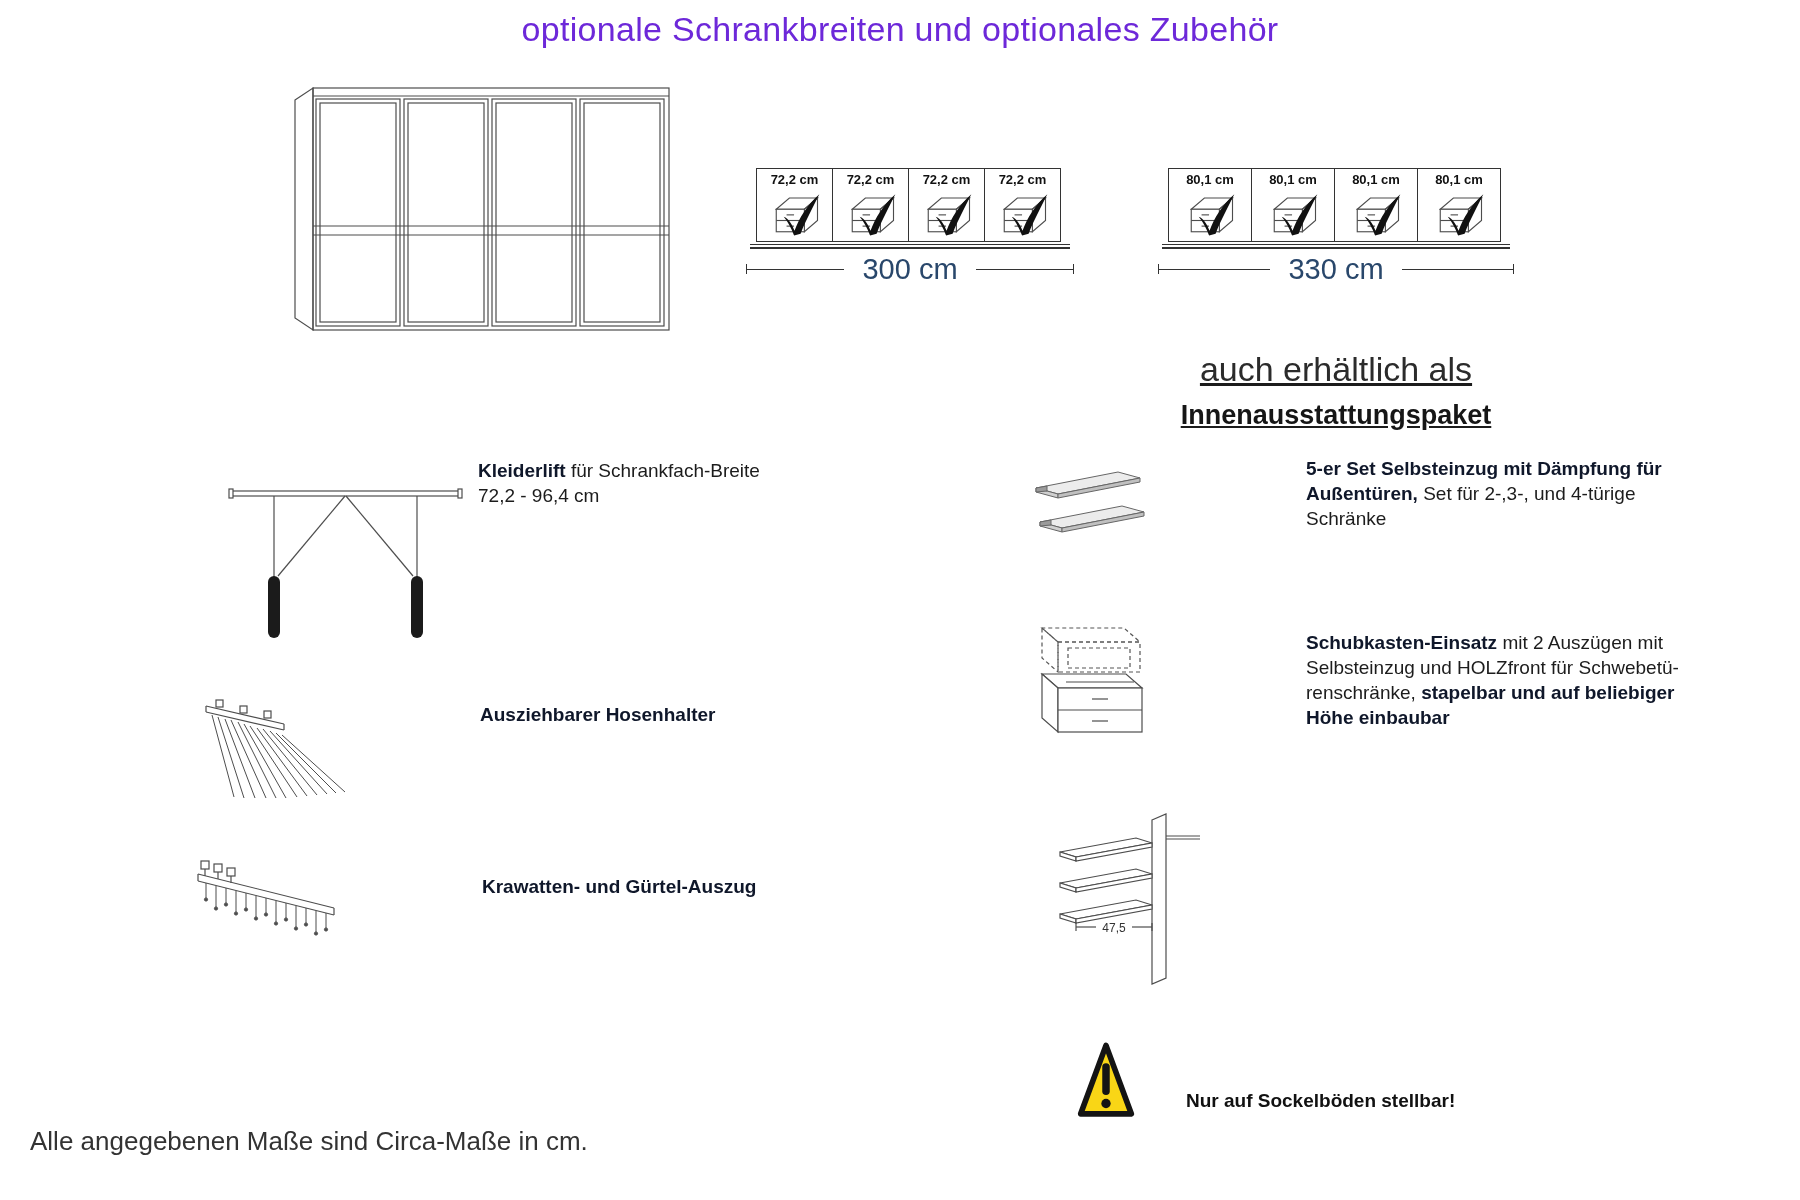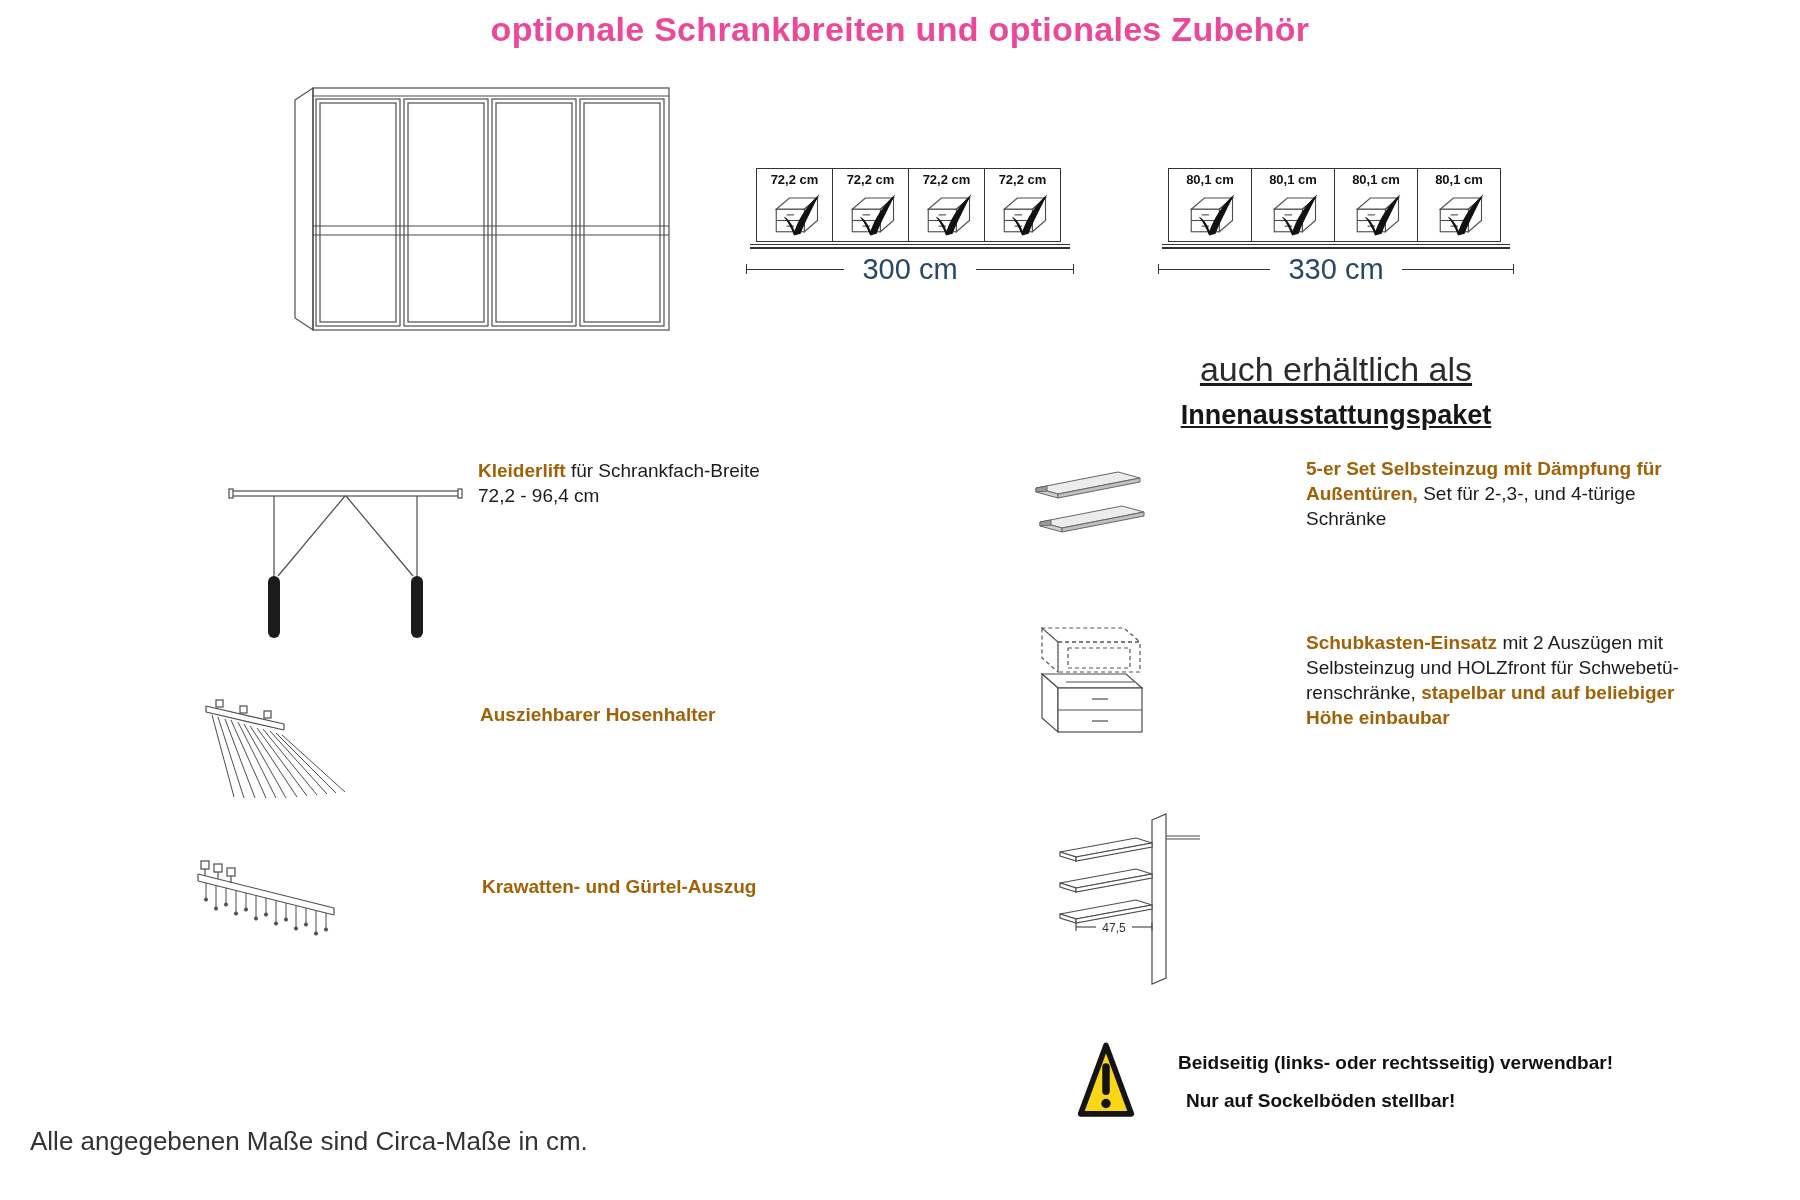--- a/index.html
+++ b/index.html
@@ -3,21 +3,21 @@
 <meta charset="utf-8">
 <style>
   html,body{margin:0;padding:0;background:#ffffff;}
   #canvas{
     position:relative;width:1800px;height:1200px;background:#ffffff;overflow:hidden;
     font-family:"Liberation Sans", sans-serif;color:#1c1c1c;
   }
   .abs{position:absolute;}
   .title{
     left:0;right:0;top:10px;text-align:center;
-    font-size:34px;font-weight:700;color:#ec4899;letter-spacing:.3px;
+    font-size:34px;font-weight:400;color:#6d28d9;letter-spacing:.3px;
   }
   .footer{
     left:30px;top:1126px;font-size:26px;font-weight:300;color:#333;
   }
   
   .icon-group{display:flex;}
   .icon-box{
     width:77px;height:74px;border:1px solid #333;margin-left:-1px;box-sizing:border-box;
     display:flex;flex-direction:column;align-items:center;background:#fff;text-align:center;
   }
@@ -29,21 +29,21 @@
   .dimrow{display:flex;align-items:center;height:34px;}
   .dimrow .line{flex:1;height:0;border-top:1px solid #333;}
   .dimrow .tick{width:1px;height:10px;background:#333;}
   .dimrow .dimlabel{font-size:29px;color:#29476b;padding:0 18px;white-space:nowrap;}
   
   .pkg{left:1036px;top:350px;width:600px;text-align:center;text-decoration:underline;}
   .pkg .l1{font-size:34px;font-weight:300;color:#2b2b2b;}
   .pkg .l2{font-size:27px;font-weight:bold;color:#161616;margin-top:11px;}
   
   .txt{font-size:19px;line-height:25px;color:#1c1c1c;}
-  .txt b{color:#a16207;}
+  .txt b{color:#0f172a;}
   .gap-lg{margin-top:20px;}
   .gap-sm{margin-top:9px;}
   .warntxt{font-size:19px;font-weight:bold;color:#111;}
   svg .ln{stroke:#4d4d4d;stroke-width:1.2;fill:none;}
   svg .lnf{stroke:#4d4d4d;stroke-width:1.2;fill:#ffffff;}
   svg .dash{stroke:#555;stroke-width:1.2;fill:none;stroke-dasharray:4 3;}
 </style>
 </head>
 <body>
 
@@ -306,18 +306,17 @@
     <line class="ln" x1="80" y1="115" x2="100" y2="115"></line>
     <text x="62" y="120" text-anchor="middle" font-size="12" fill="#333">47,5</text>
   </svg>
 
 
   <svg class="abs" style="left:1076px;top:1038px" width="60" height="86" viewBox="0 0 64 90">
     <path d="M32 7 L59 80 L5 80 Z" fill="#f9d616" stroke="#141414" stroke-width="6" stroke-linejoin="round"></path>
     <line x1="32" y1="30" x2="32" y2="56" stroke="#141414" stroke-width="8" stroke-linecap="round"></line>
     <circle cx="32" cy="69" r="5" fill="#141414"></circle>
   </svg>
-  <div class="abs warntxt" style="left:1178px;top:1052px">Beidseitig (links- oder rechtsseitig) verwendbar!</div>
   <div class="abs warntxt" style="left:1186px;top:1090px">Nur auf Sockelböden stellbar!</div>
 
   <div class="abs footer">Alle angegebenen Maße sind Circa-Maße in cm.</div>
 
 </div>
 
 </body></html>

